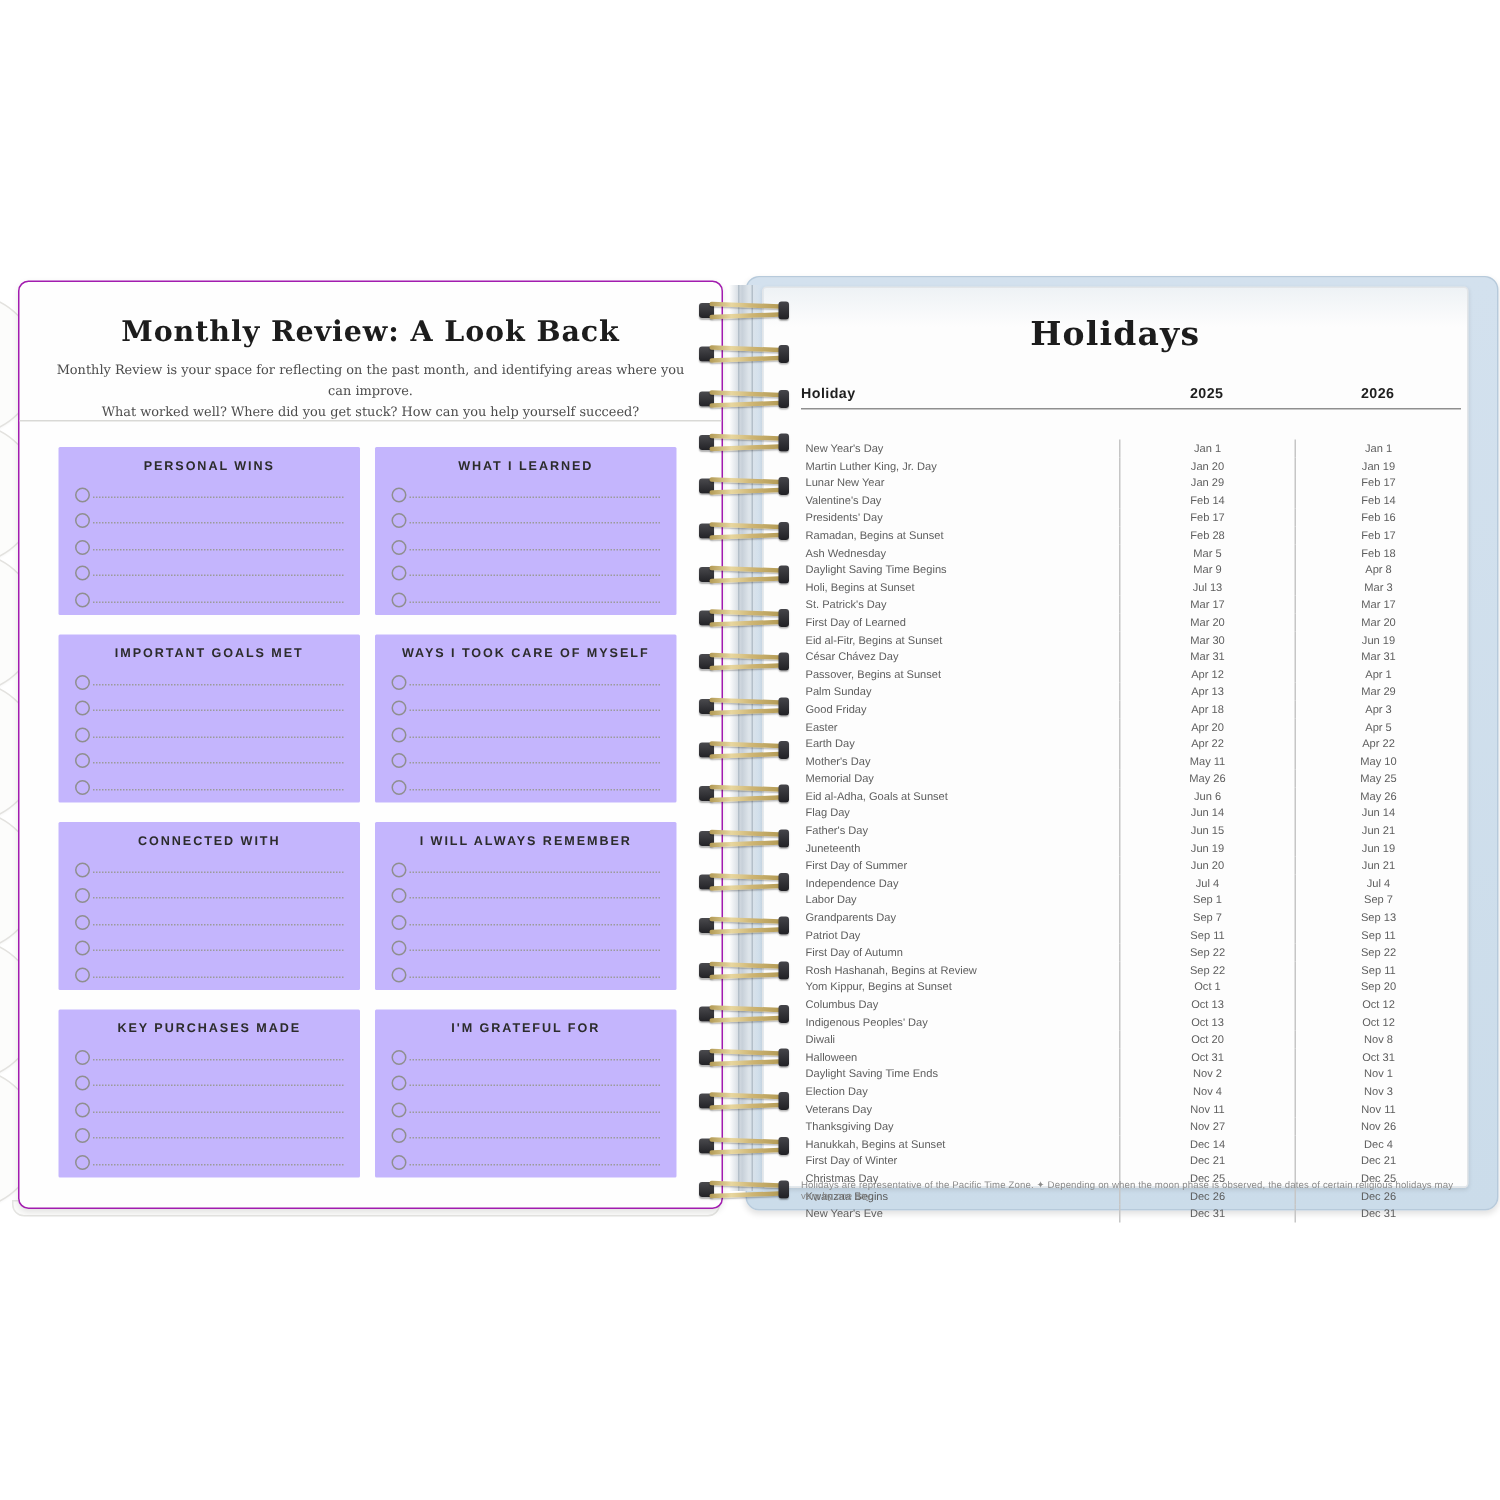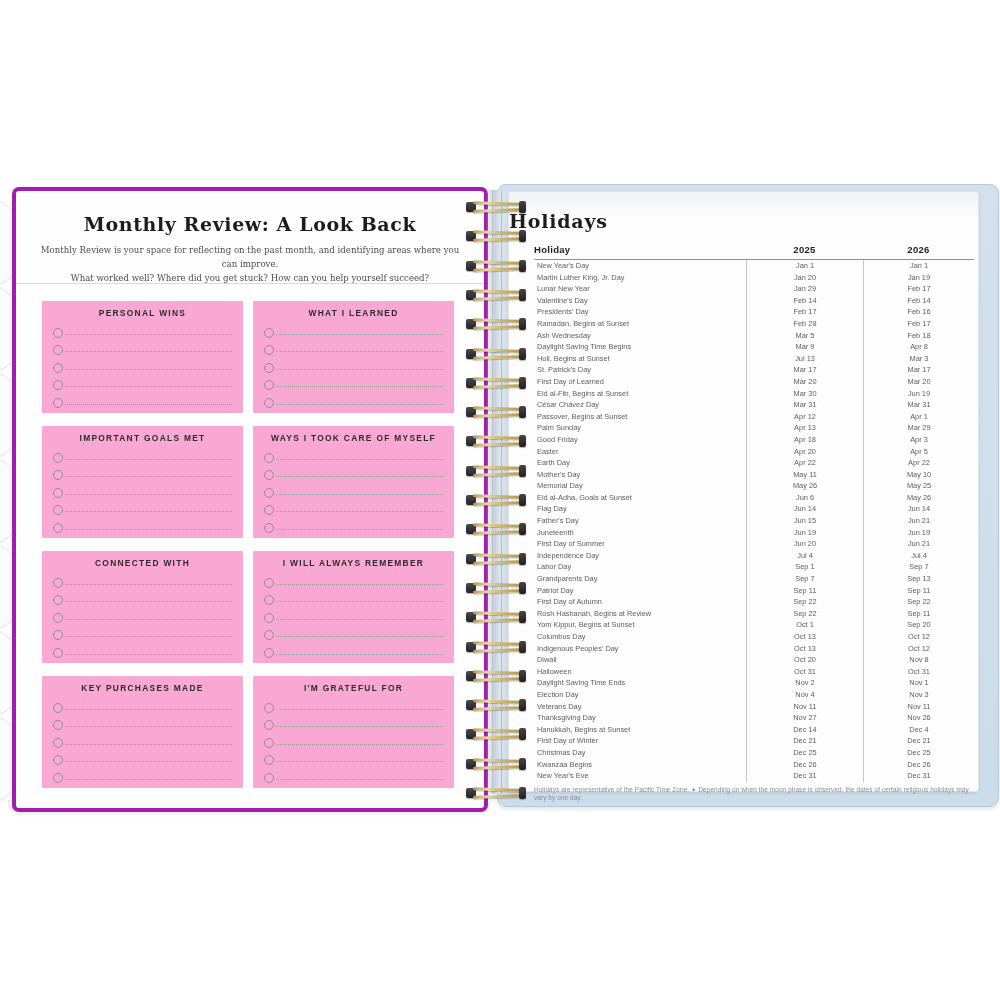--- a/index.html
+++ b/index.html
@@ -3,55 +3,55 @@
 <meta charset="utf-8">
 <style>
   html,body{margin:0;padding:0;background:#ffffff;width:1000px;height:1000px;overflow:hidden;
     font-family:"Liberation Sans",sans-serif;-webkit-font-smoothing:antialiased;}
   .spread{position:absolute;left:0;top:0;width:1000px;height:1000px;}
 
   
   .tab-arc{position:absolute;width:92px;height:92px;border-radius:50%;
     background:#fcfcfb;border:1px solid #e3e2df;box-shadow:-1px 1px 2px rgba(0,0,0,.05);}
   .page-left{position:absolute;left:12px;top:187px;width:468px;height:617px;
-    background:#fefefe;border:4px solid #a21caf;border-radius:7px;
+    background:#fefefe;border:1px solid #a21caf;border-radius:7px;
     box-shadow:0 2px 4px rgba(0,0,0,.10);}
   .under-left{position:absolute;left:8px;top:800px;width:470px;height:9px;
     background:#fbfbfa;border:1px solid #e4e4e1;border-radius:0 0 8px 8px;}
   .lp-title{position:absolute;left:0;top:22px;width:100%;text-align:center;
     font-family:"DejaVu Serif",serif;font-weight:700;font-size:19px;letter-spacing:.6px;color:#1c1c1c;}
   .lp-sub{position:absolute;left:20px;top:52px;width:428px;text-align:center;
     font-family:"DejaVu Serif",serif;font-size:8.6px;line-height:1.65;color:#4d4d4d;}
   .lp-rule{position:absolute;left:0;top:92px;width:100%;border-top:1px solid #d9d9d6;}
   .sections-grid{position:absolute;left:26px;top:110px;width:412px;
     display:grid;grid-template-columns:1fr 1fr;column-gap:10px;row-gap:13px;}
-  .sec-box{background:#f9a8d4;height:112px;padding:7px 11px 0;box-sizing:border-box;border-radius:1px;}
+  .sec-box{background:#c4b5fd;height:112px;padding:7px 11px 0;box-sizing:border-box;border-radius:1px;}
   .sec-title{text-align:center;font-size:8.4px;font-weight:700;letter-spacing:1.3px;
     color:#2c2c2c;text-transform:uppercase;height:13px;}
   .sec-line{height:17.5px;display:flex;align-items:flex-end;}
   .sec-circle{width:8px;height:8px;border:1px solid #8f8f8f;border-radius:50%;
     flex:none;margin:0 2px 1px 0;background:transparent;}
   .sec-dots{flex:1;border-bottom:1.6px dotted #9b9b9b;margin-bottom:4px;}
 
   
   .cover-right{position:absolute;left:497px;top:184px;width:500px;height:621px;
     background:linear-gradient(180deg,#d3e1ee,#cbdcea);border:1px solid #b7cadb;
     border-radius:9px;box-shadow:0 2px 4px rgba(0,0,0,.12);}
   .page-right{position:absolute;left:508px;top:191px;width:469px;height:599px;
     background:linear-gradient(180deg,#eef2f5 0px,#fdfdfd 26px);
     border:1px solid #e2e5e8;border-radius:3px;box-shadow:0 1px 3px rgba(0,0,0,.10);}
-  .rp-title{position:absolute;left:0;top:18px;width:100%;
-    font-family:"DejaVu Serif",serif;font-weight:700;font-size:19px;letter-spacing:.8px;color:#1c1c1c;}
+  .rp-title{position:absolute;left:0;top:18px;width:100%;text-align:center;
+    font-family:"DejaVu Serif",serif;font-weight:700;font-size:22px;letter-spacing:.8px;color:#1c1c1c;}
   .holiday-table{position:absolute;left:25px;top:52px;width:440px;}
   .thead{display:flex;height:15px;border-bottom:1px solid #8f8f8f;
-    font-size:9.5px;font-weight:700;color:#1e1e1e;letter-spacing:.3px;}
+    font-size:9.5px;font-weight:700;color:#1e1e1e;letter-spacing:.3px;margin-top:13px;}
   .th-name{width:212px;}
   .th-d1{width:117px;text-align:center;}
   .th-d2{width:111px;text-align:center;}
-  .tbody{display:flex;flex-direction:column;}
+  .tbody{display:flex;flex-direction:column;margin-top:20px;}
   .hrow{display:flex;height:11.6px;line-height:11.6px;font-size:7.4px;color:#5d5d5d;}
   .hname{width:212px;padding-left:3px;box-sizing:border-box;white-space:nowrap;overflow:hidden;}
   .hd1{width:117px;text-align:center;border-left:1px solid #c6c6c6;box-sizing:border-box;}
   .hd2{width:111px;text-align:center;border-left:1px solid #c6c6c6;box-sizing:border-box;}
   .footnote{position:absolute;left:25px;top:594px;width:440px;font-size:6.4px;color:#8b8b8b;letter-spacing:.1px;}
 
   
   .gap-band{position:absolute;left:486px;top:190px;width:22px;height:604px;
     background:linear-gradient(90deg,rgba(210,216,222,0) 0%,#c7d0d9 40%,#dde4ea 60%,rgba(255,255,255,0) 100%);}
   .gap-lines{position:absolute;left:492px;top:190px;width:8px;height:604px;

